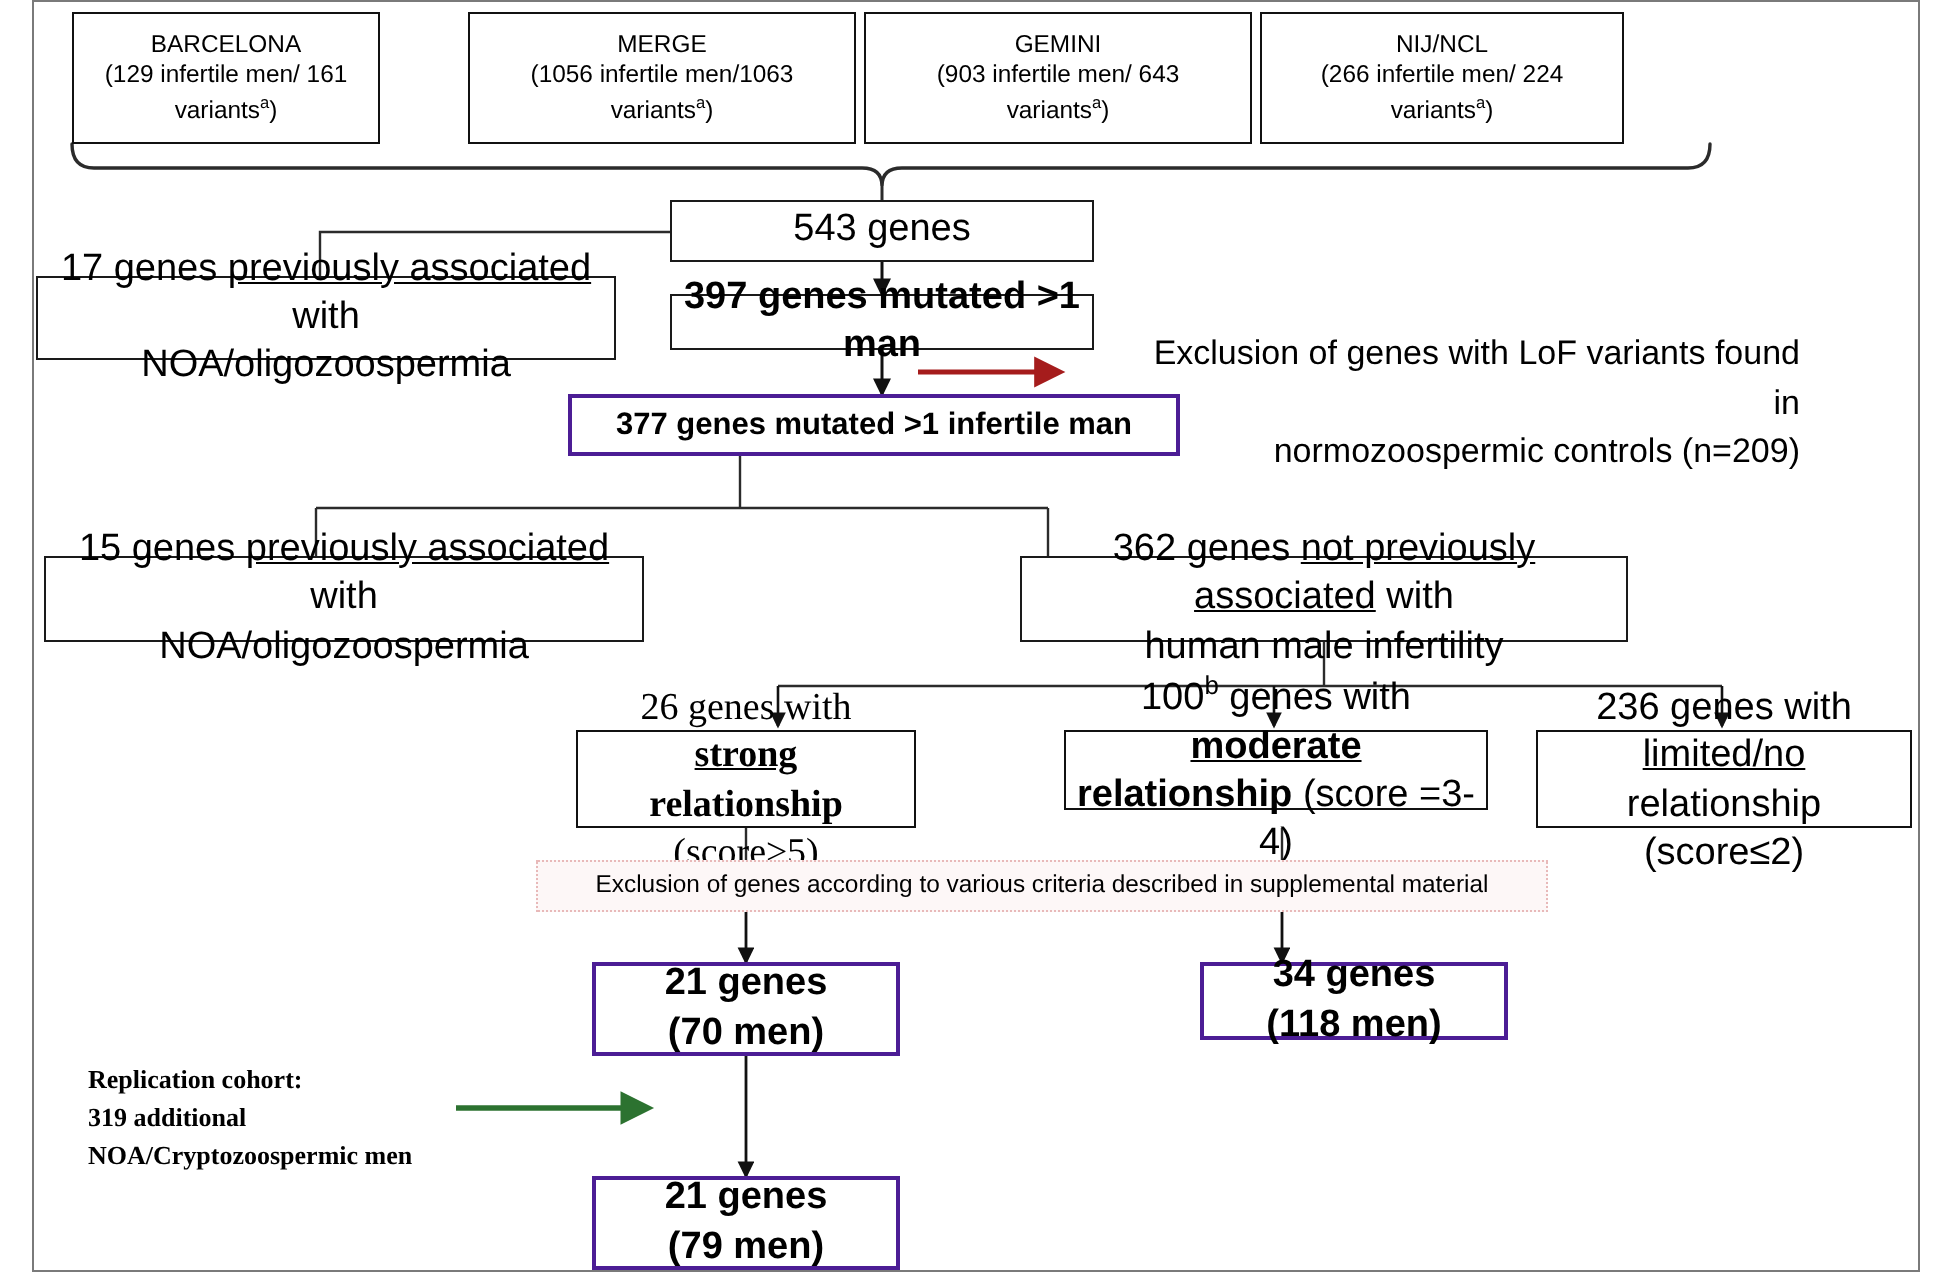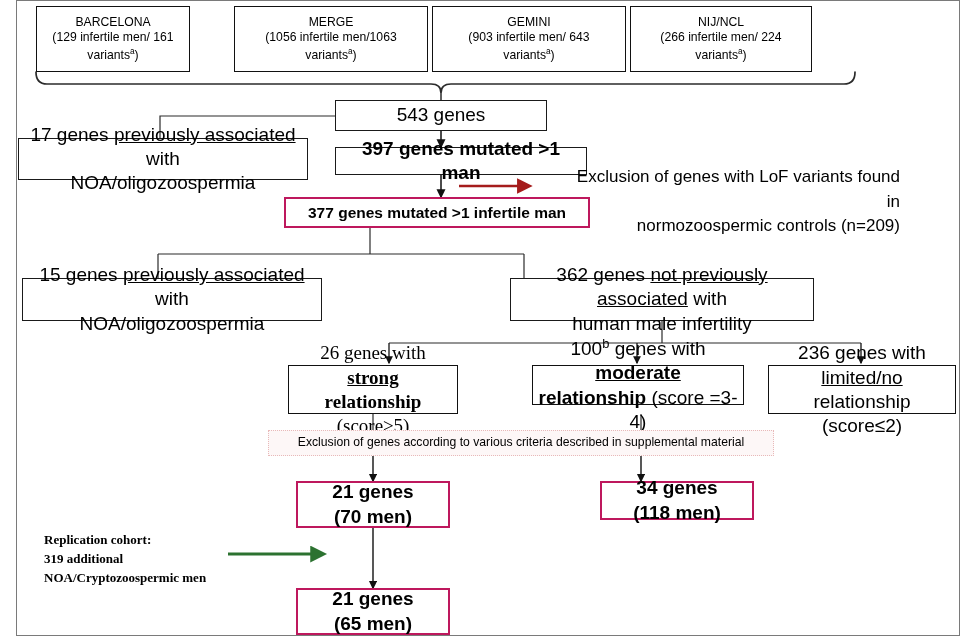--- a/index.html
+++ b/index.html
@@ -2,21 +2,21 @@
 <html><head>
 <meta charset="utf-8">
 <title>Gene Filtering Flowchart</title>
 <style>
   html,body{margin:0;padding:0;background:#ffffff;}
   body{font-family:"Liberation Sans","DejaVu Sans",sans-serif;color:#000;}
   #canvas{position:relative;width:970px;height:642px;overflow:hidden;background:#fff;}
   #frame{position:absolute;left:16px;top:0px;width:944px;height:636px;border:1px solid #7a7a7a;box-sizing:border-box;}
   .box{position:absolute;box-sizing:border-box;border:1px solid #1a1a1a;background:#fff;
        display:flex;align-items:center;justify-content:center;text-align:center;line-height:1.28;}
-  .box.thick{border:2px solid #be185d;}
+  .box.thick{border:2px solid #4c1d95;}
   .box.med{border:1.6px solid #111;}
   .box .inner{padding:0 4px;width:100%;}
   .t12{font-size:12.2px;}
   .t13{font-size:19px;}
   .t15{font-size:15.5px;}
   .b{font-weight:bold;}
   .u{text-decoration:underline;}
   .dotted{border:1px dotted #e8b9b9;background:#fdf7f7;}
   .note{position:absolute;font-size:17px;line-height:1.45;text-align:right;}
   .label{position:absolute;font-size:13px;font-weight:bold;line-height:1.45;text-align:left;}
@@ -114,21 +114,21 @@
     <div class="inner">543 genes</div>
   </div>
 
   <div class="box t13" style="left:18px;top:138px;width:290px;height:42px;">
     <div class="inner">
       <div><span>17 genes </span><span class="u">previously associated</span><span> with</span></div>
       <div>NOA/oligozoospermia</div>
     </div>
   </div>
 
-  <div class="box t13 b" style="left:335px;top:147px;width:252px;height:28px;">
+  <div class="box t13 b" style="left:335px;top:147px;width:212px;height:28px;">
     <div class="inner">397 genes mutated &gt;1 man</div>
   </div>
 
   <div class="note" style="left:570px;top:165px;width:330px;">
     <div>Exclusion of genes with LoF variants found in</div>
     <div>normozoospermic controls (n=209)</div>
   </div>
 
   <div class="box thick t15 b" style="left:284px;top:197px;width:306px;height:31px;">
     <div class="inner">377 genes mutated &gt;1 infertile man</div>
@@ -183,21 +183,21 @@
   <div class="box thick t13 b" style="left:564px;top:481px;width:154px;height:39px;margin-left:36px;">
     <div class="inner">
       <div>34 genes</div>
       <div>(118 men)</div>
     </div>
   </div>
 
   <div class="box thick t13 b" style="left:296px;top:588px;width:154px;height:47px;">
     <div class="inner">
       <div>21 genes</div>
-      <div>(65 men)</div>
+      <div>(79 men)</div>
     </div>
   </div>
 
   <div class="label" style="left:44px;top:531px;width:230px;font-family:Liberation Serif, serif;">
     <div>Replication cohort:</div>
     <div>319 additional</div>
     <div>NOA/Cryptozoospermic men</div>
   </div>
 
 </div>

